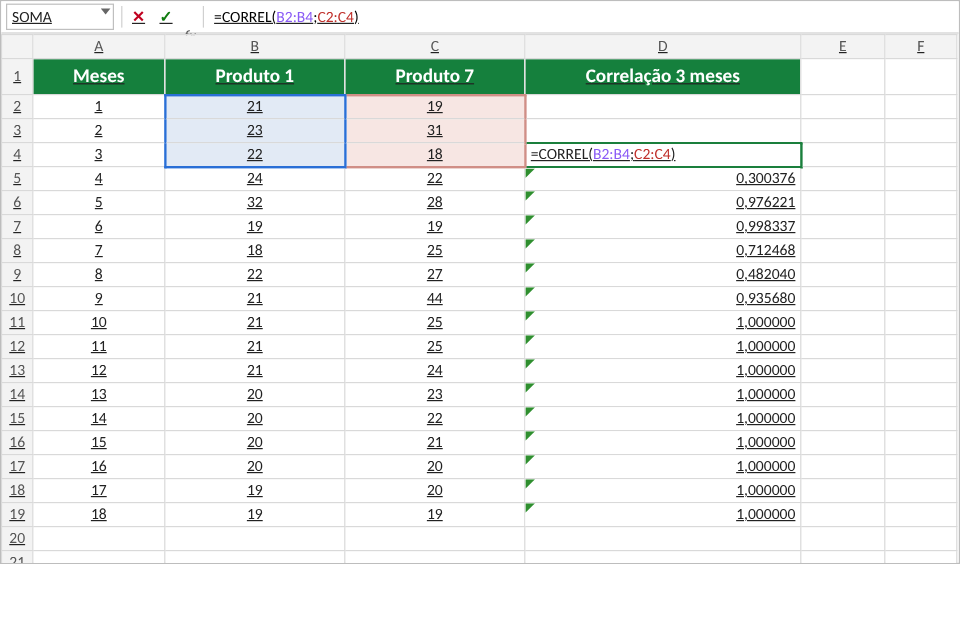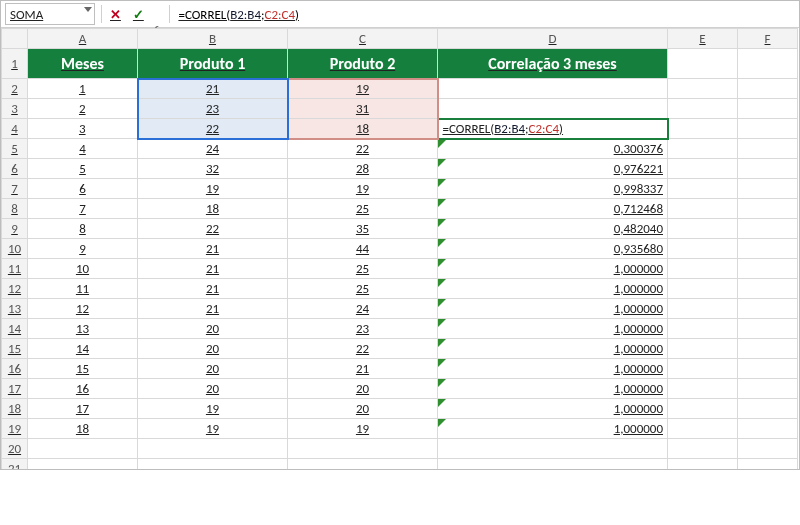--- a/index.html
+++ b/index.html
@@ -7,21 +7,21 @@
   
   .fbar{display:flex;align-items:center;height:26px;border-bottom:1px solid #d0d0d0;background:#fff;font-size:13px;}
   .namebox{width:80px;height:20px;margin:0 4px;border:1px solid #bfbfbf;display:flex;align-items:center;padding:0 4px;position:relative;}
   .namebox .dd{position:absolute;right:2px;top:3px;border-left:4px solid transparent;border-right:4px solid transparent;border-top:5px solid #666;}
   .sepv{width:1px;height:18px;background:#d0d0d0;margin:0 2px;}
   .fx-cancel{color:#c00020;font-weight:bold;padding:0 6px;cursor:pointer;}
   .fx-enter{color:#107c10;font-weight:bold;padding:0 6px;cursor:pointer;}
   .fx-label{font-style:italic;padding:0 4px;color:#555;margin-top:32px;}
   .formula-input{flex:1;padding:0 6px;white-space:nowrap;overflow:hidden;}
   .tok-fn{color:#000;}
-  .tok-r1{color:#0f172a;}
+  .tok-r1{color:#8b5cf6;}
   .tok-r2{color:#c0302b;}
   
   .grid{flex:1;overflow:auto;}
   table{border-collapse:collapse;table-layout:fixed;}
   th,td{border:1px solid #d9d9d9;height:20px;box-sizing:border-box;font-size:13px;padding:0 4px;white-space:nowrap;overflow:hidden;}
   th{background:#f3f3f3;color:#555;font-weight:normal;text-align:center;}
   th.colh{height:20px;}
   th.rowh{width:26px;text-align:center;}
   td{text-align:center;background:#fff;}
   .colA{width:110px;}
@@ -92,21 +92,21 @@
           <th class="colh">D</th>
           <th class="colh">E</th>
           <th class="colh">F</th>
         </tr>
       </thead>
       <tbody id="tbody">
           <tr class="hdr">
             <th class="rowh">1</th>
             <td>Meses</td>
             <td>Produto 1</td>
-            <td>Produto 2</td>
+            <td>Produto 7</td>
             <td>Correlação 3 meses</td>
             <td style="background: rgb(255, 255, 255);"></td>
             <td style="background: rgb(255, 255, 255);"></td>
           </tr>
           <tr>
             <th class="rowh">2</th>
             <td>1</td>
             <td class="selBlue bBlue-l bBlue-r bBlue-t">21</td>
             <td class="selRed bRed-l bRed-r bRed-t">19</td>
             <td class="corr"></td>
@@ -164,21 +164,21 @@
             <td>18</td>
             <td>25</td>
             <td class="corr errtri">0,712468</td>
             <td></td>
             <td></td>
           </tr>
           <tr>
             <th class="rowh">9</th>
             <td>8</td>
             <td>22</td>
-            <td>35</td>
+            <td>27</td>
             <td class="corr errtri">0,482040</td>
             <td></td>
             <td></td>
           </tr>
           <tr>
             <th class="rowh">10</th>
             <td>9</td>
             <td>21</td>
             <td>44</td>
             <td class="corr errtri">0,935680</td>

